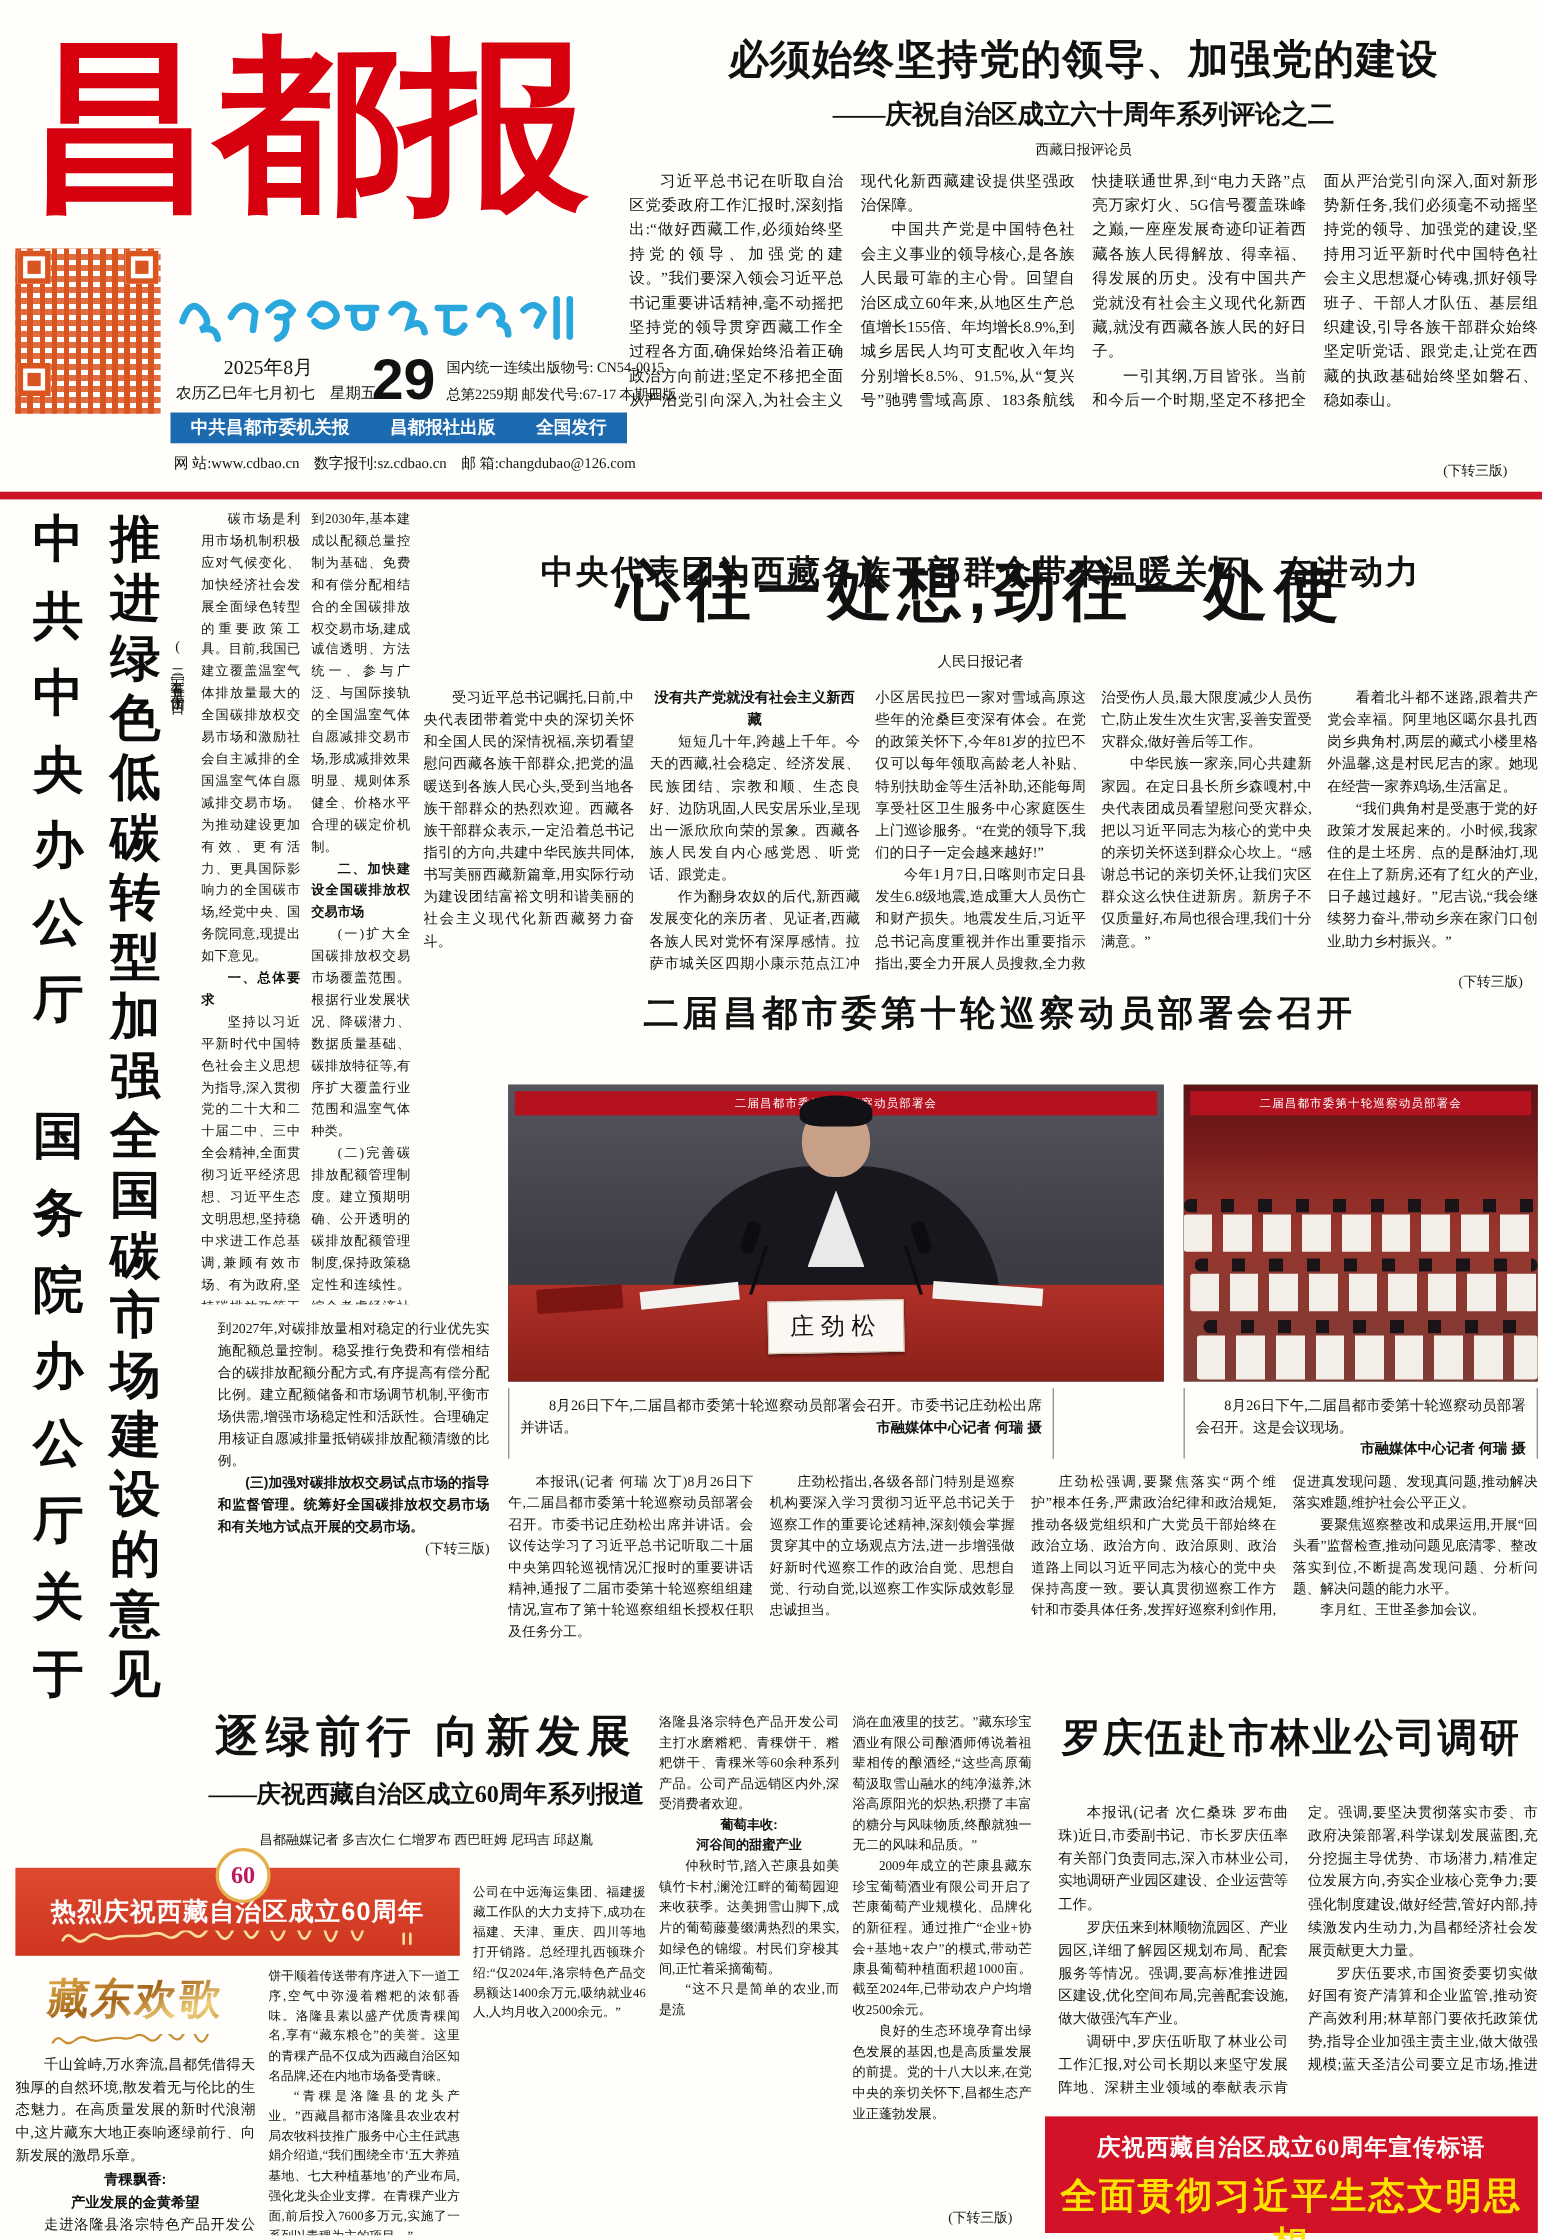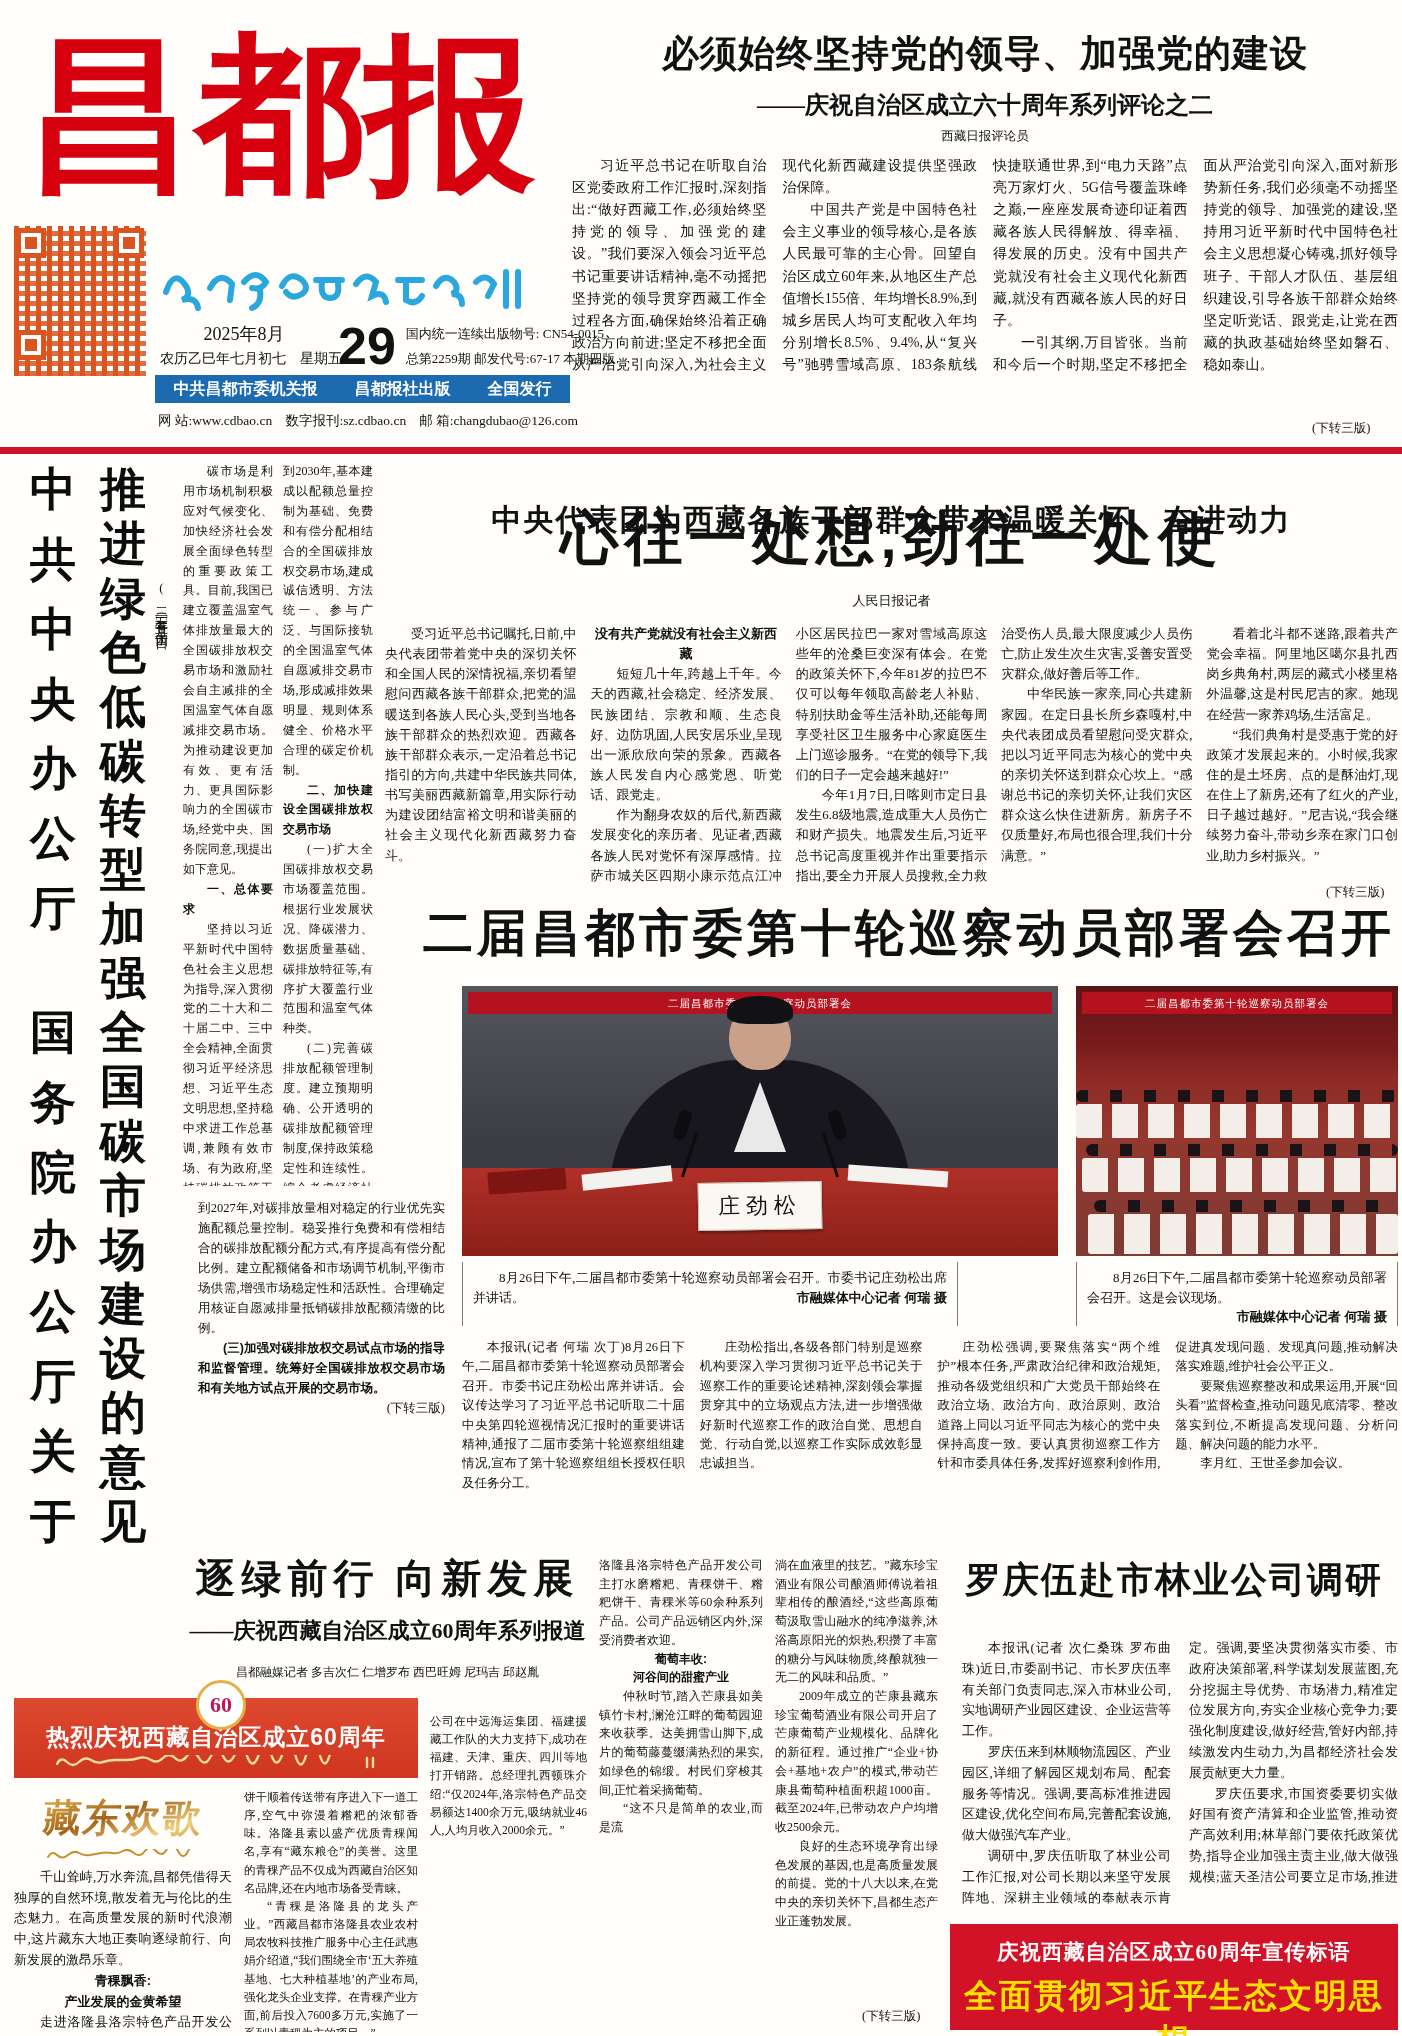--- a/index.html
+++ b/index.html
@@ -64,21 +64,21 @@
   
   .kicker{left:385px;top:460px;width:1013px;text-align:center;font-size:30px;
     font-weight:900;letter-spacing:2px;margin-top:40px;}
   .bigtitle{left:385px;top:498px;width:1013px;text-align:center;font-size:58px;
     line-height:80px;font-weight:900;letter-spacing:6px;}
   .cbyline{left:385px;top:592px;width:1013px;text-align:center;font-size:13px;}
   .cbody{left:385px;top:624px;width:1013px;height:278px;column-count:5;column-gap:14px;
     font-size:13px;line-height:1.55;overflow:hidden;}
 
   
-  .xtitle{left:420px;top:900px;width:978px;text-align:center;font-size:50px;
+  .xtitle{left:420px;top:900px;width:978px;text-align:center;font-size:32px;
     font-weight:900;letter-spacing:4px;}
   .photo{overflow:hidden;background:#444;}
   .photo .banner{position:absolute;left:6px;right:6px;top:6px;height:22px;background:#b5121f;
     color:#fff;font-size:10.5px;line-height:22px;text-align:center;white-space:nowrap;
     overflow:hidden;letter-spacing:1px;}
   .cap{padding:6px 10px 0;font-size:13px;line-height:1.5;text-align:justify;text-indent:2em;
     border-left:1px solid #777;border-right:1px solid #777;height:58px;}
   .credit{float:right;font-weight:700;font-family:"Liberation Sans","DejaVu Sans",sans-serif;}
   .xbody{left:462px;top:1338px;width:936px;height:202px;column-count:4;column-gap:15px;
     font-size:12.5px;line-height:1.55;overflow:hidden;}
@@ -194,21 +194,21 @@
   <span>数字报刊:sz.cdbao.cn</span>
   <span>邮 箱:changdubao@126.com</span>
 </div>
 
 <div class="abs lead">
   <h1 class="sans">必须始终坚持党的领导、加强党的建设</h1>
   <h2>——庆祝自治区成立六十周年系列评论之二</h2>
   <div class="byline">西藏日报评论员</div>
   <div class="cols">
       <p class="para">习近平总书记在听取自治区党委政府工作汇报时,深刻指出:“做好西藏工作,必须始终坚持党的领导、加强党的建设。”我们要深入领会习近平总书记重要讲话精神,毫不动摇把坚持党的领导贯穿西藏工作全过程各方面,确保始终沿着正确政治方向前进;坚定不移把全面从严治党引向深入,为社会主义现代化新西藏建设提供坚强政治保障。</p>
-      <p class="para">中国共产党是中国特色社会主义事业的领导核心,是各族人民最可靠的主心骨。回望自治区成立60年来,从地区生产总值增长155倍、年均增长8.9%,到城乡居民人均可支配收入年均分别增长8.5%、9.4%,从“复兴号”驰骋雪域高原、183条航线快捷联通世界,到“电力天路”点亮万家灯火、5G信号覆盖珠峰之巅,一座座发展奇迹印证着西藏各族人民得解放、得幸福、得发展的历史。没有中国共产党就没有社会主义现代化新西藏,就没有西藏各族人民的好日子。</p>
+      <p class="para">中国共产党是中国特色社会主义事业的领导核心,是各族人民最可靠的主心骨。回望自治区成立60年来,从地区生产总值增长155倍、年均增长8.9%,到城乡居民人均可支配收入年均分别增长8.5%、91.5%,从“复兴号”驰骋雪域高原、183条航线快捷联通世界,到“电力天路”点亮万家灯火、5G信号覆盖珠峰之巅,一座座发展奇迹印证着西藏各族人民得解放、得幸福、得发展的历史。没有中国共产党就没有社会主义现代化新西藏,就没有西藏各族人民的好日子。</p>
       <p class="para">一引其纲,万目皆张。当前和今后一个时期,坚定不移把全面从严治党引向深入,面对新形势新任务,我们必须毫不动摇坚持党的领导、加强党的建设,坚持用习近平新时代中国特色社会主义思想凝心铸魂,抓好领导班子、干部人才队伍、基层组织建设,引导各族干部群众始终坚定听党话、跟党走,让党在西藏的执政基础始终坚如磐石、稳如泰山。</p>
     </div>
 </div>
 <div class="abs jump" style="left:1308px;top:420px;">(下转三版)</div>
 
 <div class="abs redrule"></div>
 
 <div class="abs vcol" style="left:26px;top:466px;width:54px;height:1078px;">
     <span>中</span>
     <span>共</span>

